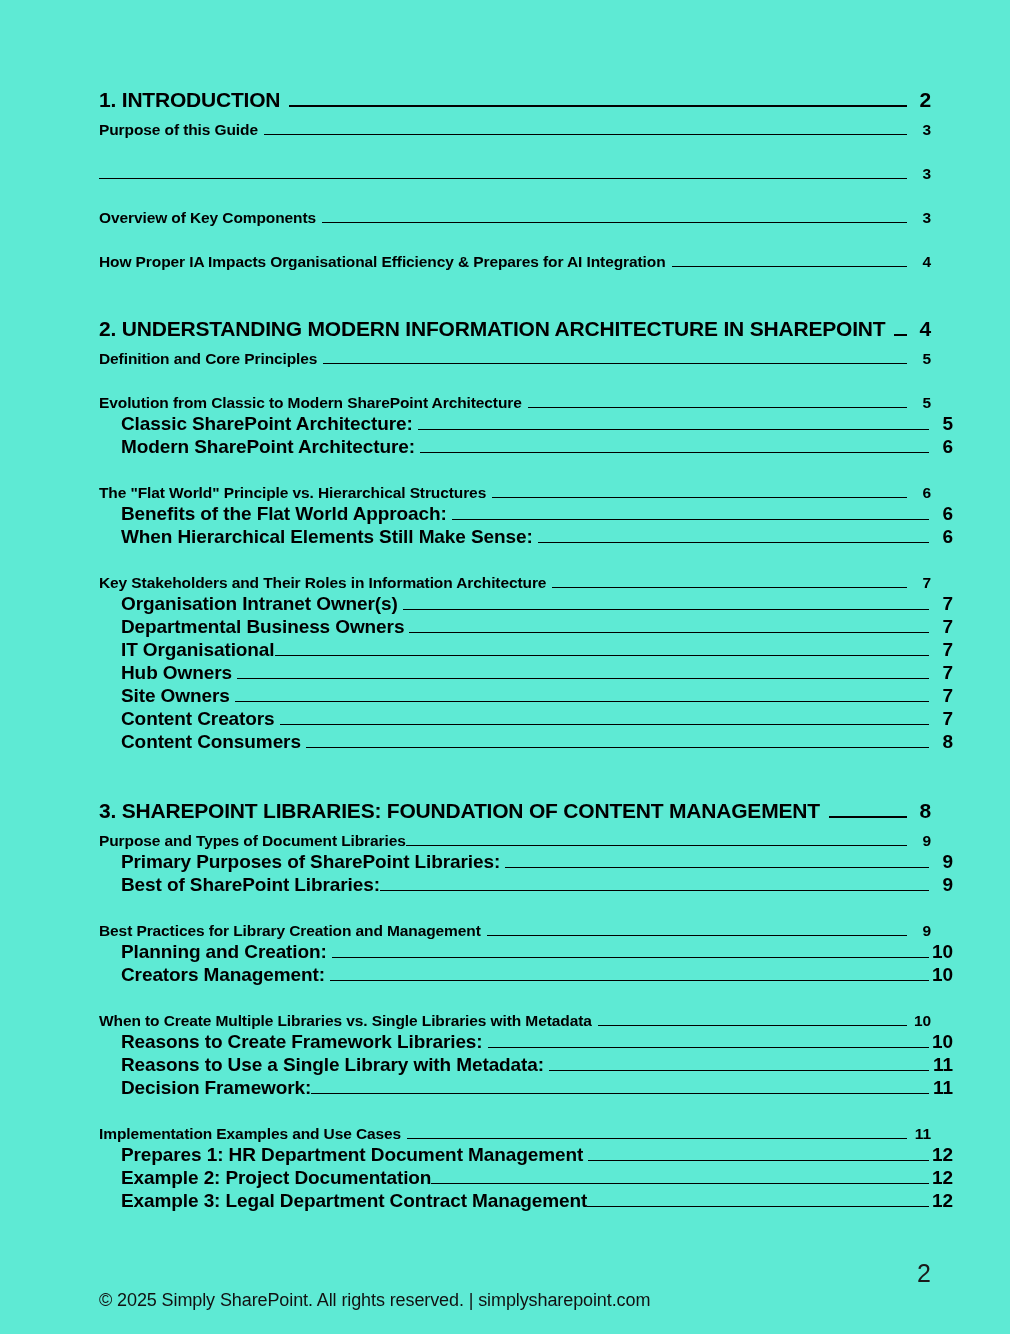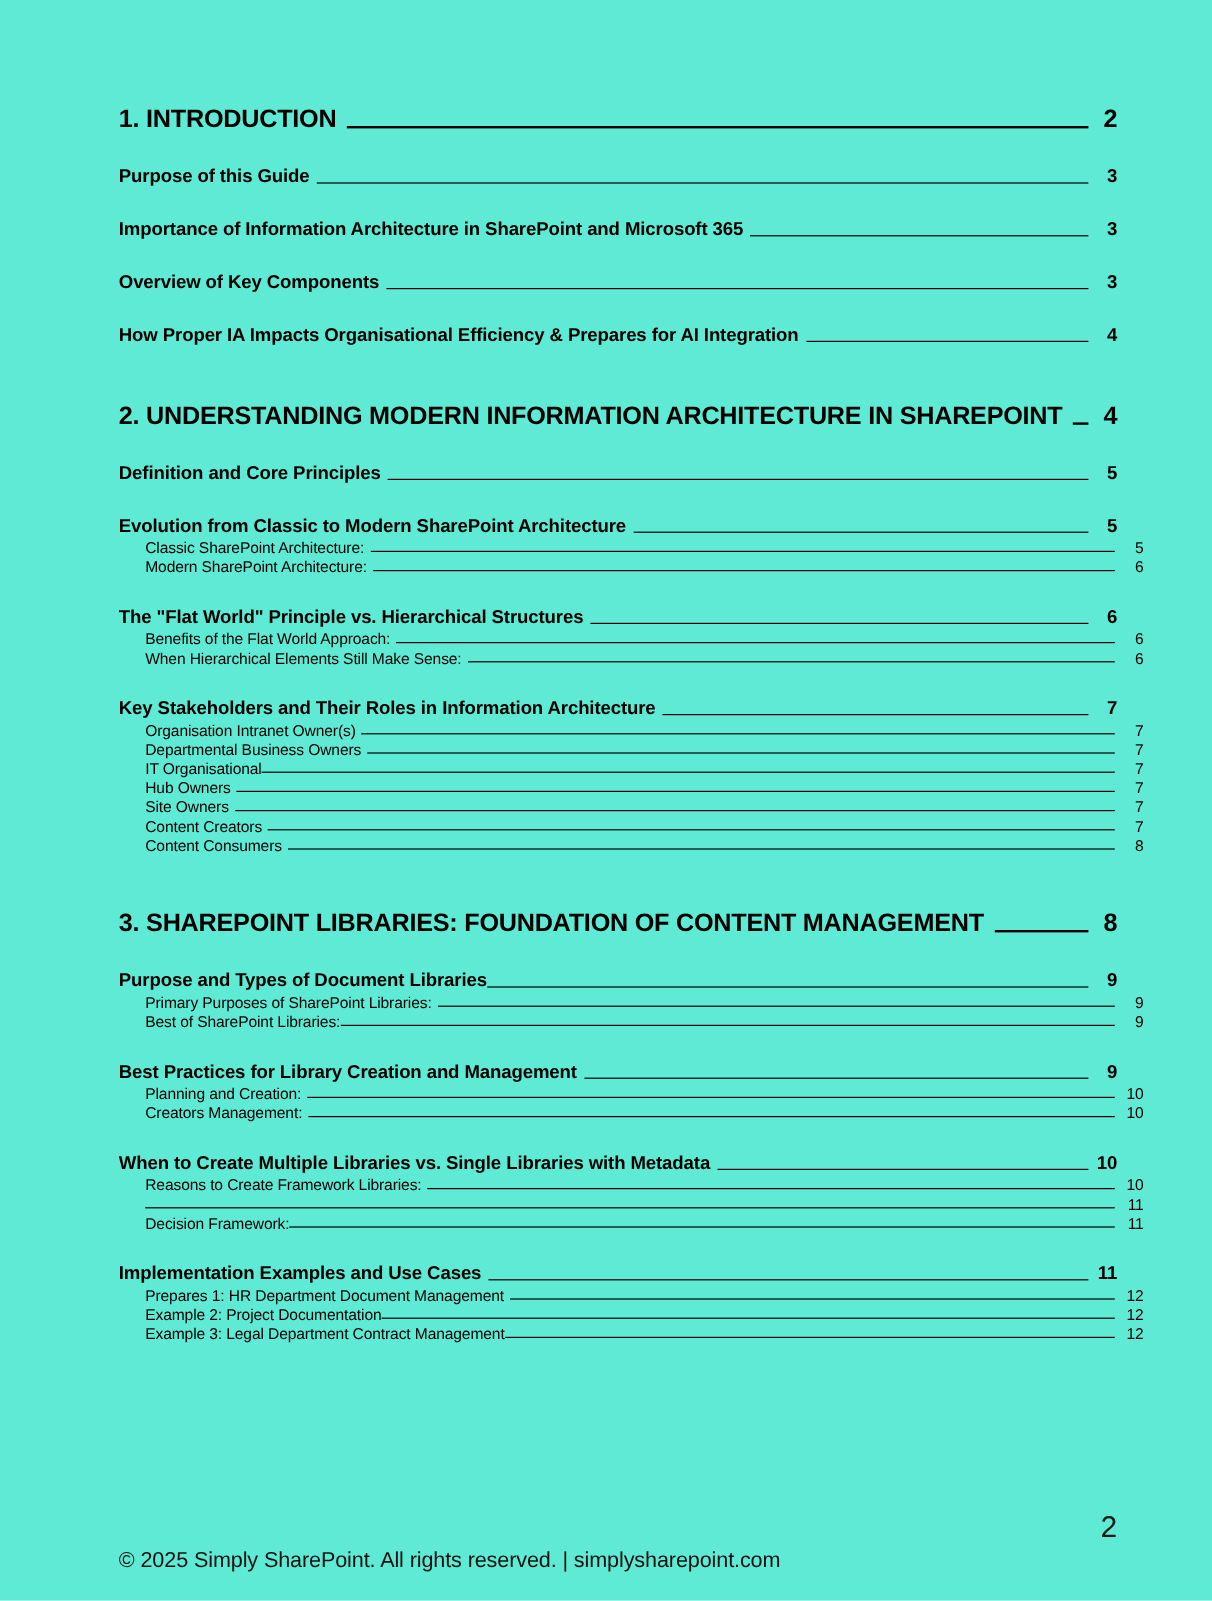--- a/index.html
+++ b/index.html
@@ -79,37 +79,37 @@
     font-size: 15.5px;
     font-weight: 700;
     letter-spacing: -0.1px;
   }
   .lvl2 .label { padding-right: 6px; }
   .lvl2 .pageno { width: 24px; }
   .lvl2 .leader::after { bottom: 0.2em; }
 
   
   .lvl3 {
-    font-size: 13px;
-    font-weight: 400;
+    font-size: 19px;
+    font-weight: 700;
     margin-left: 22px;
     letter-spacing: -0.1px;
   }
   .lvl3 .label { padding-right: 5px; }
   .lvl3 .pageno { width: 24px; }
   .lvl3 .leader::after { bottom: 0.2em; border-bottom-width: 1.3px; }
 
   
   .nogap .label { padding-right: 0; }
 
   
   .sec          { margin-top: 46px; }
   .sec.first    { margin-top: 0; }
   .grp          { margin-top: 26px; }
-  .grp.first    { margin-top: 27px; }
+  .grp.first    { margin-top: 9px; }
   .lvl3         { margin-top: 1px; }
   .grp > .lvl3:first-child { margin-top: 3px; }
 
   
   .page-number {
     position: absolute;
     right: 79px;
     top: 1259px;
     font-size: 25px;
     font-weight: 400;
@@ -139,21 +139,20 @@
         </div>
         <div class="grp first">
           <div class="row lvl2">
             <span class="label">Purpose of this Guide</span>
             <span class="leader"></span>
             <span class="pageno">3</span>
           </div>
         </div>
         <div class="grp">
           <div class="row lvl2">
-            <span class="label">Importance of Information Architecture in SharePoint and Microsoft 365</span>
             <span class="leader"></span>
             <span class="pageno">3</span>
           </div>
         </div>
         <div class="grp">
           <div class="row lvl2">
             <span class="label">Overview of Key Components</span>
             <span class="leader"></span>
             <span class="pageno">3</span>
           </div>
@@ -301,20 +300,21 @@
             <span class="label">When to Create Multiple Libraries vs. Single Libraries with Metadata</span>
             <span class="leader"></span>
             <span class="pageno">10</span>
           </div>
           <div class="row lvl3">
             <span class="label">Reasons to Create Framework Libraries:</span>
             <span class="leader"></span>
             <span class="pageno">10</span>
           </div>
           <div class="row lvl3">
+            <span class="label">Reasons to Use a Single Library with Metadata:</span>
             <span class="leader"></span>
             <span class="pageno">11</span>
           </div>
           <div class="row lvl3 nogap">
             <span class="label">Decision Framework:</span>
             <span class="leader"></span>
             <span class="pageno">11</span>
           </div>
         </div>
         <div class="grp">

